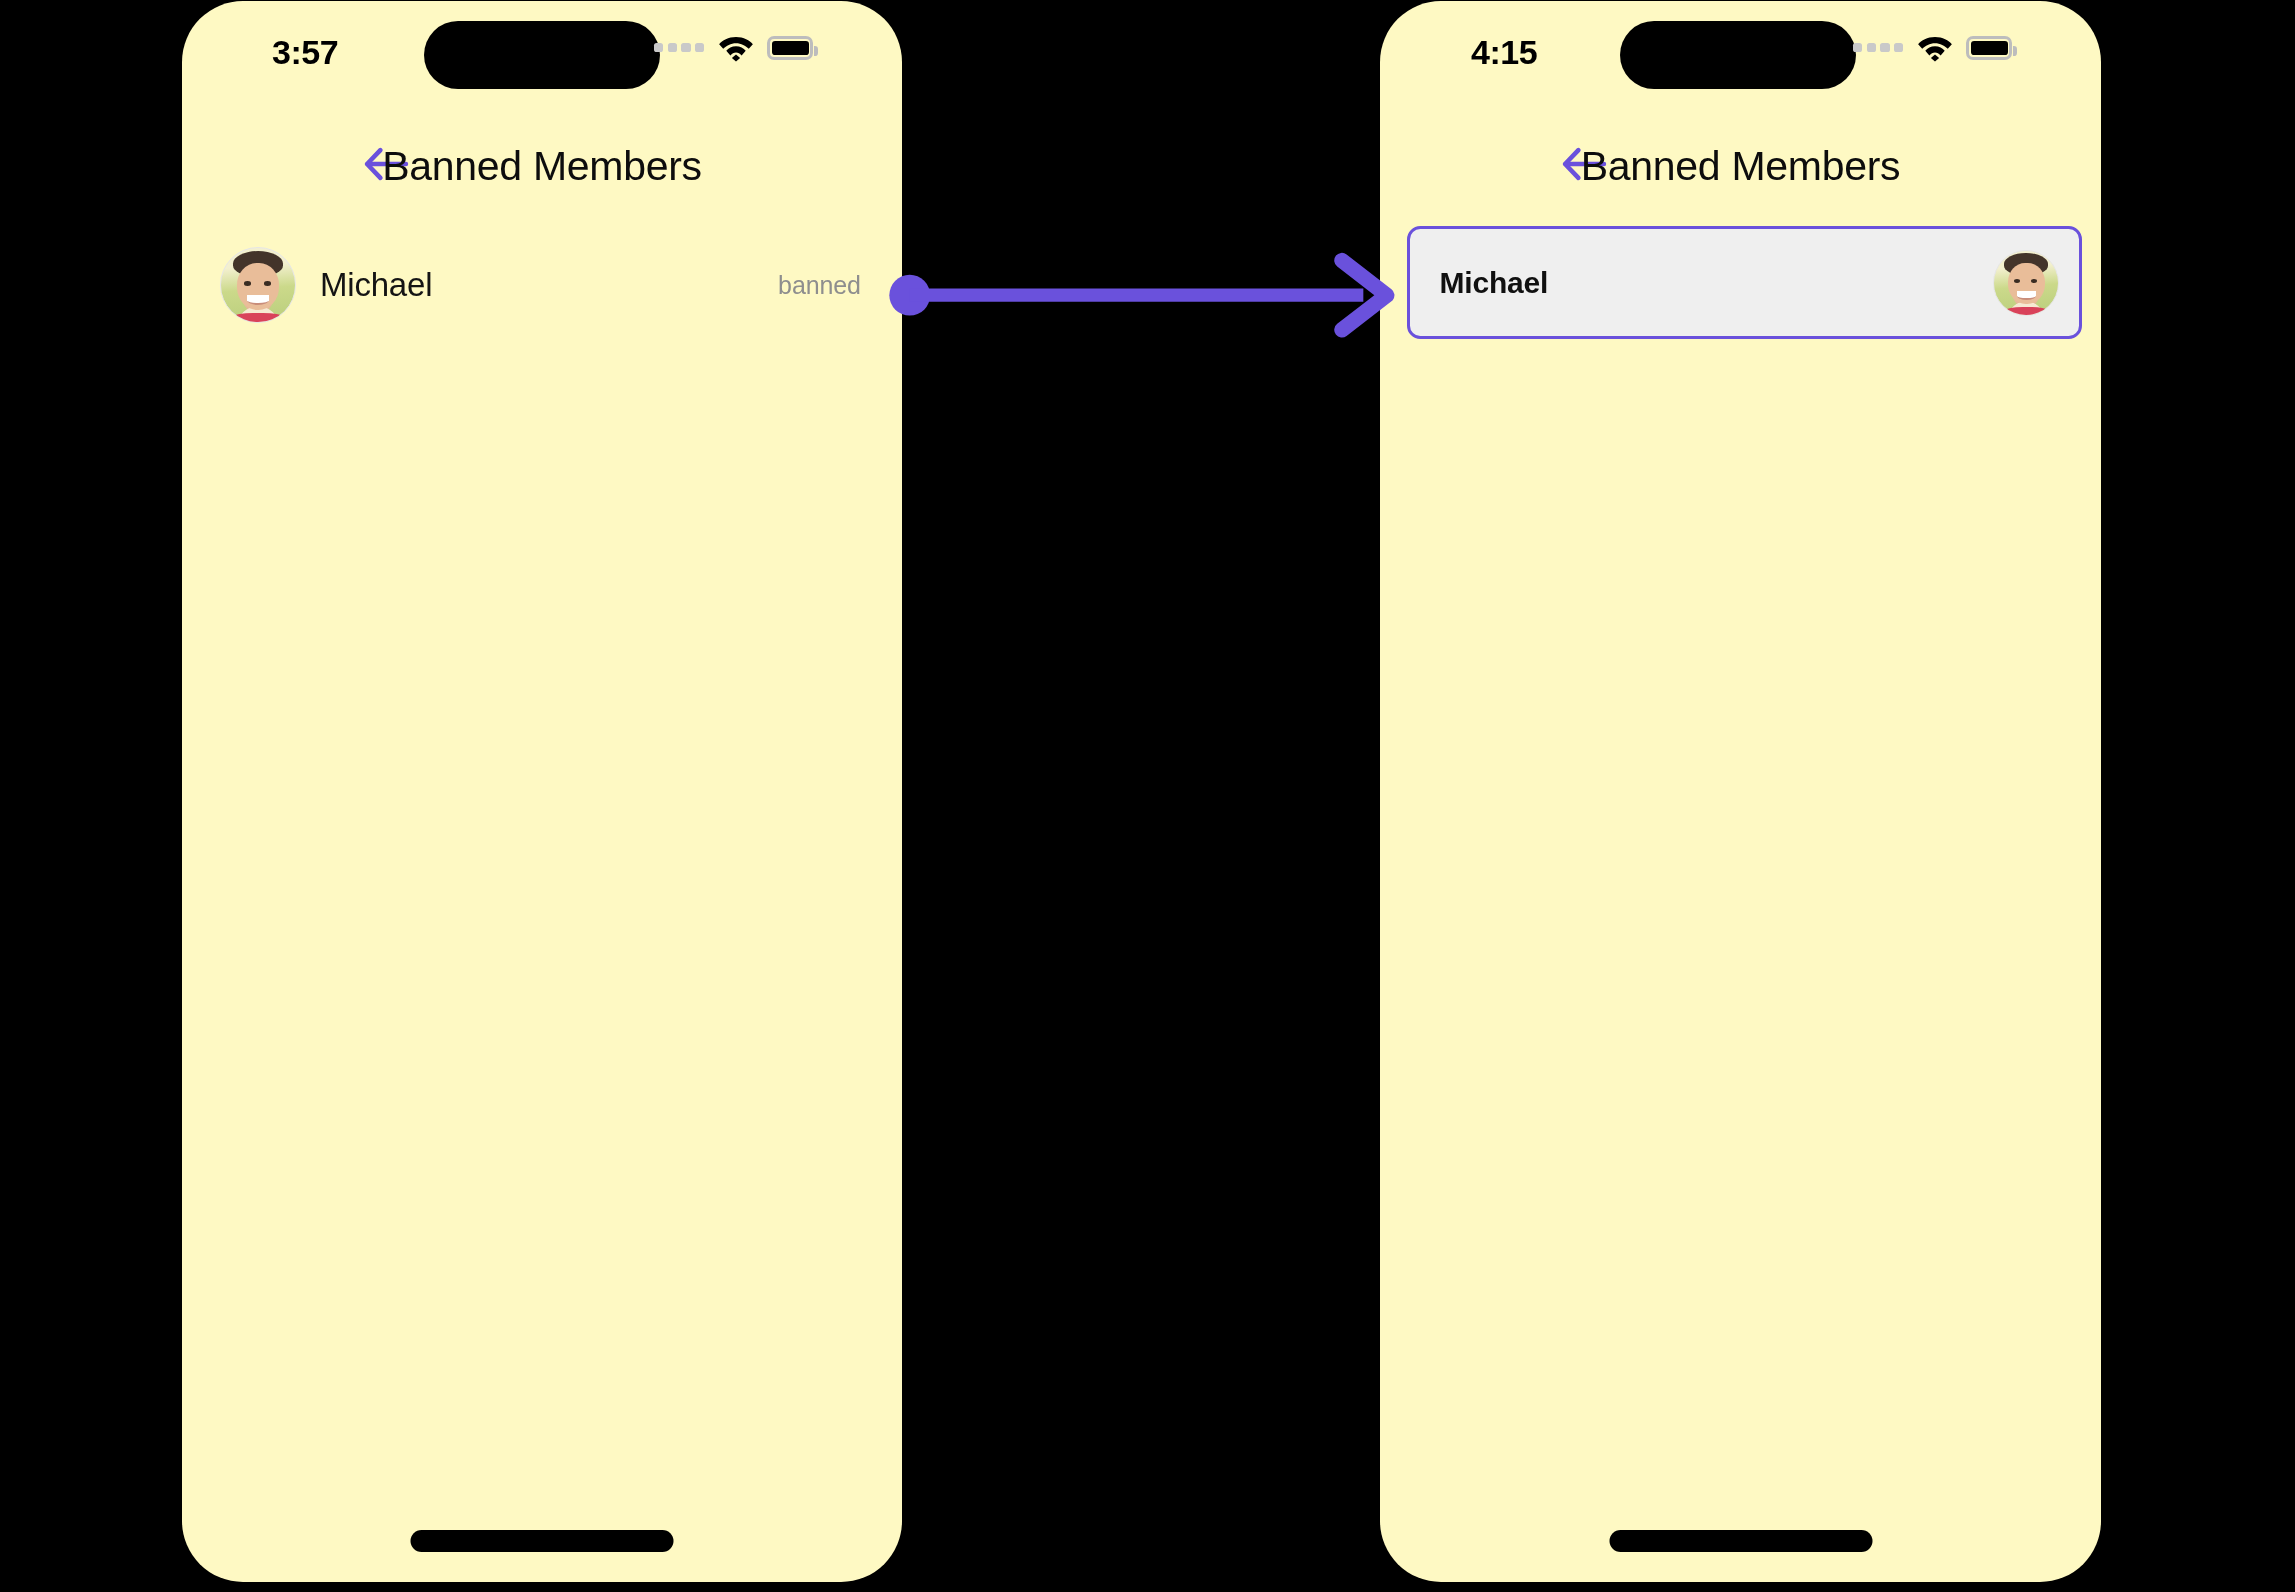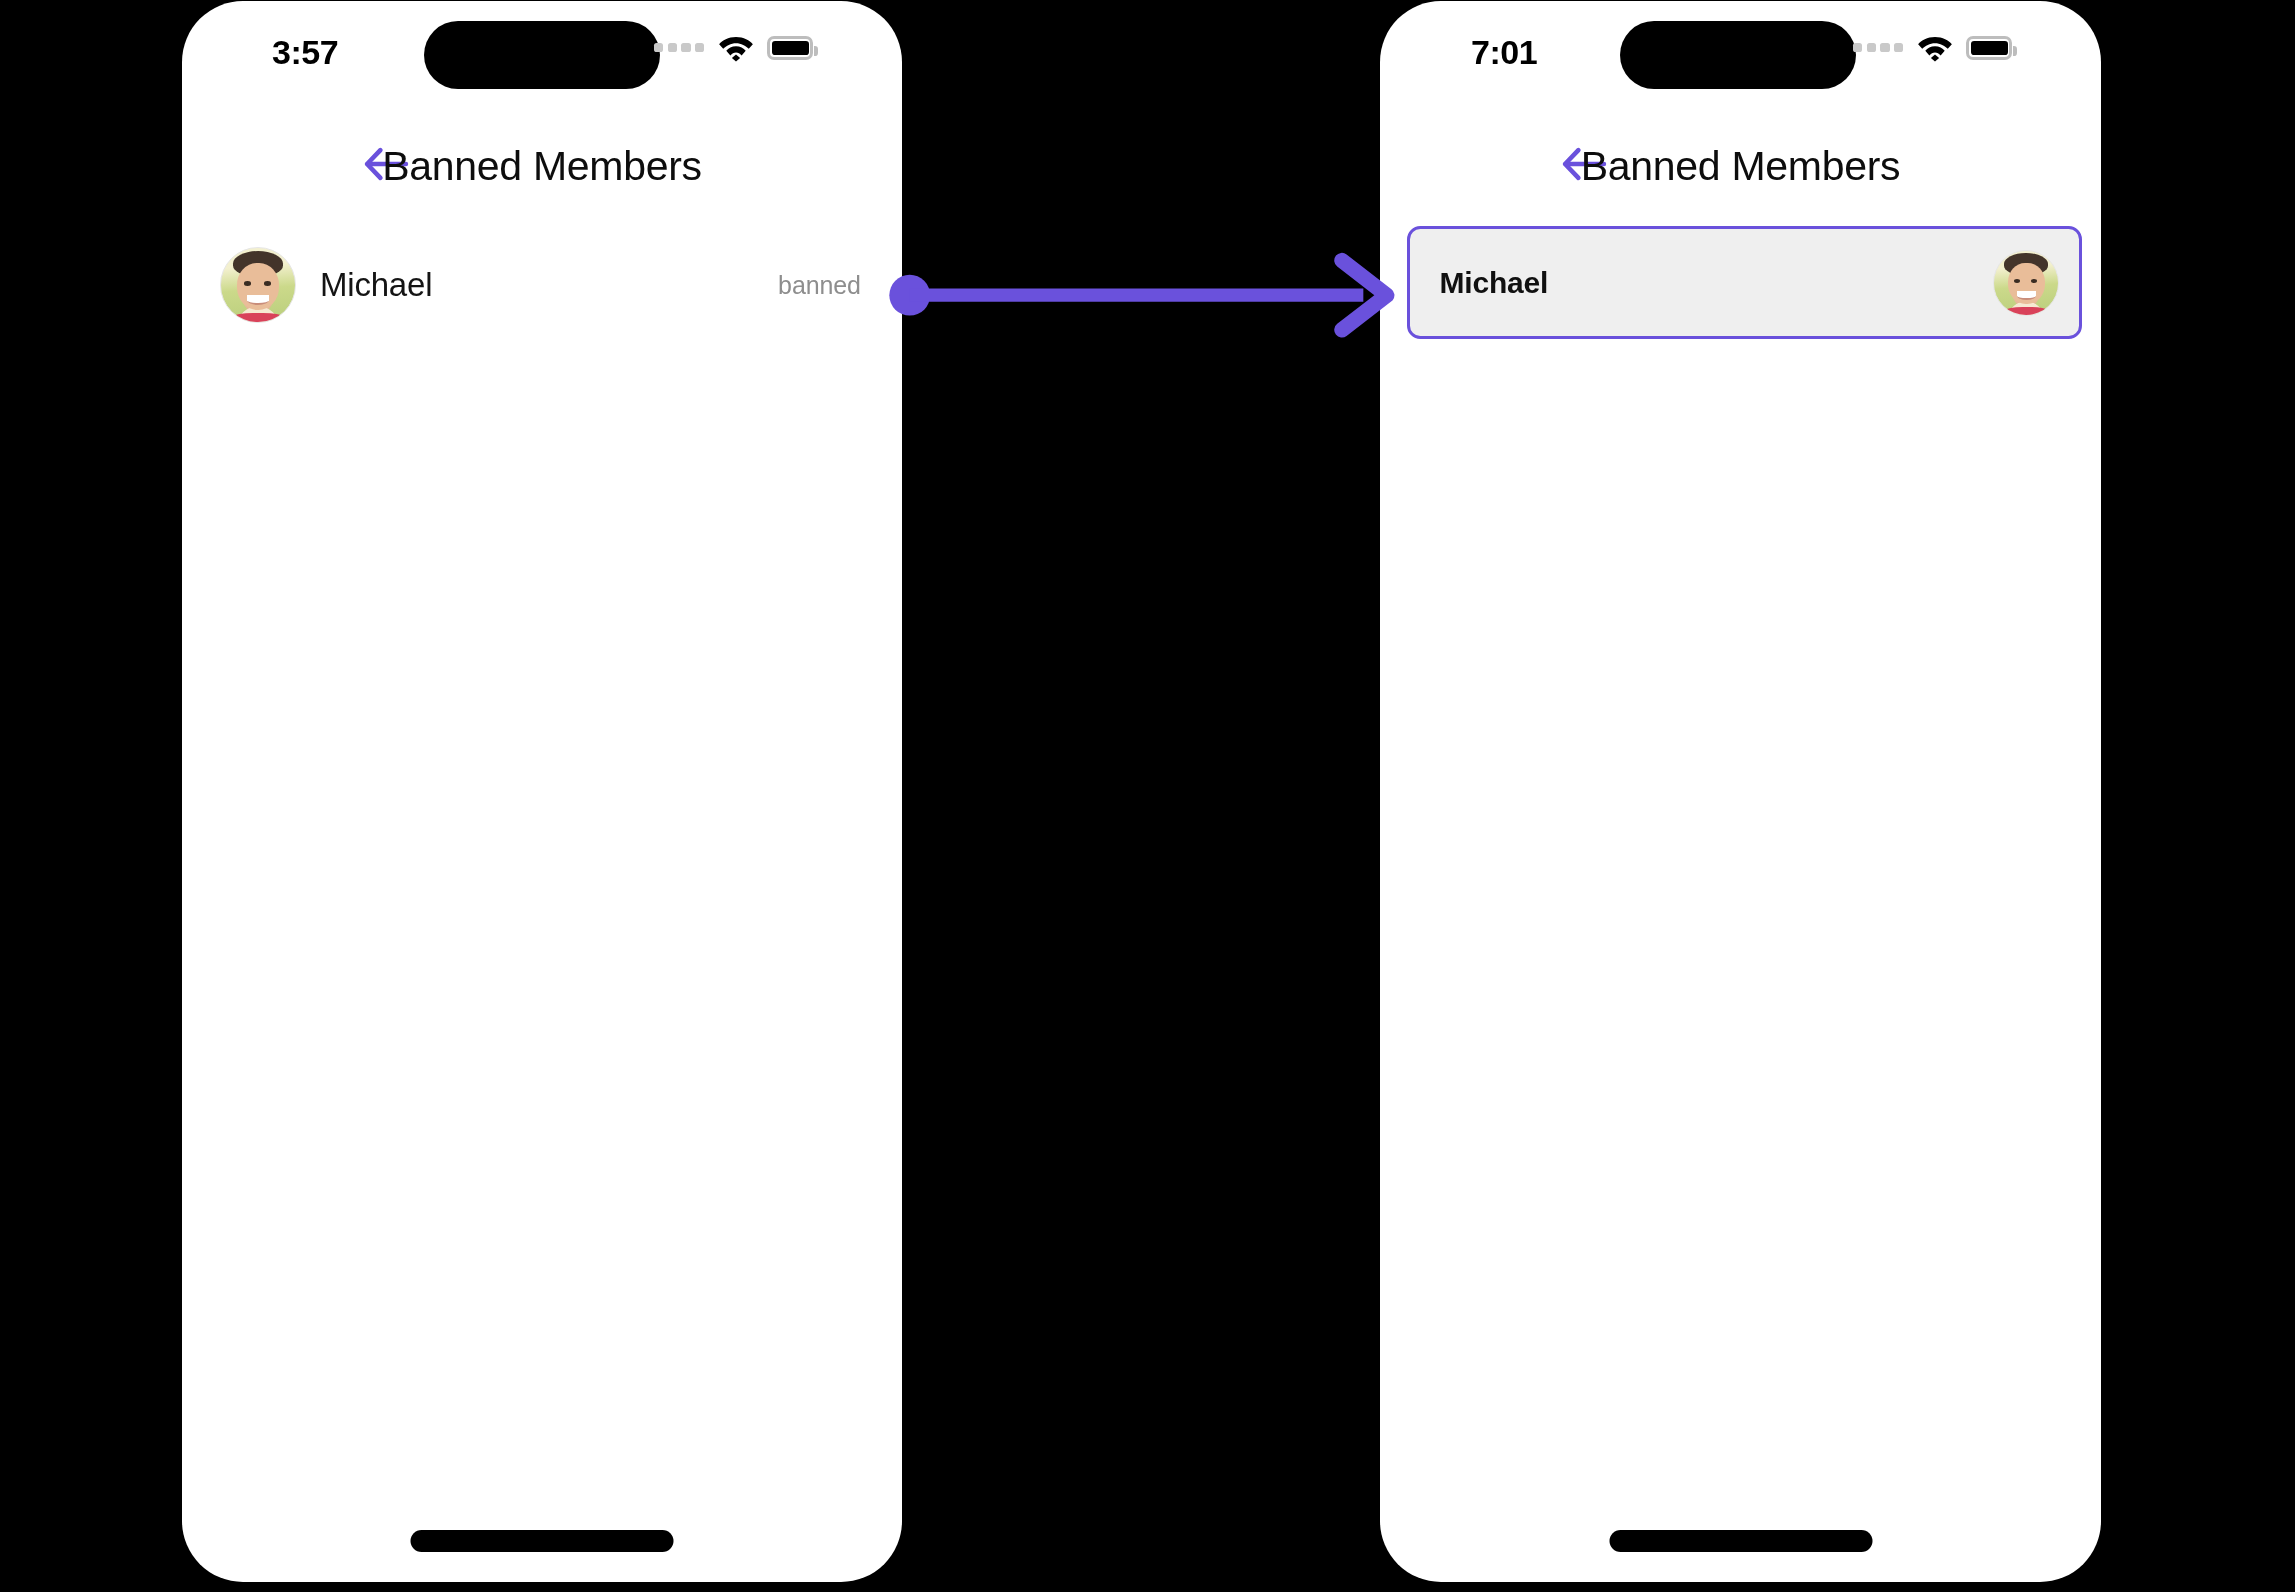--- a/index.html
+++ b/index.html
@@ -7,21 +7,21 @@
     width:2295px; height:1593px;
     background:#000000;
     font-family:"Liberation Sans", sans-serif;
     overflow:hidden;
   }
   .canvas { position:relative; width:2295px; height:1593px; background:#000; }
 
   
   .phone {
     position:absolute;
-    background:#ffffff;
+    background:#fef9c3;
     overflow:hidden;
   }
   .phone-left  { left:182px;  top:1px;  width:720px; height:1581px;
                  border-radius:61px 61px 61px 61px; }
   .phone-right { left:1380px; top:1px;  width:721px; height:1581px;
                  border-radius:61px 61px 61px 61px; }
 
   
   .statusbar {
     position:absolute; left:0; top:0; width:100%; height:102px;
@@ -218,21 +218,21 @@
       <div class="row-spacer"></div>
       <div class="row-status">banned</div>
     </div>
 
     <div class="home-ind"></div>
   </div>
 
   <div class="phone phone-right">
 
     <div class="statusbar">
-      <div class="sb-time">7:01</div>
+      <div class="sb-time">4:15</div>
       <div class="dyn-island"></div>
       <div class="sb-icons">
         <span class="cell-dots">
           <i></i>
             <i></i>
             <i></i>
             <i></i>
         </span>
         <span>
           <svg class="wifi-ic" viewBox="0 0 70 54">

